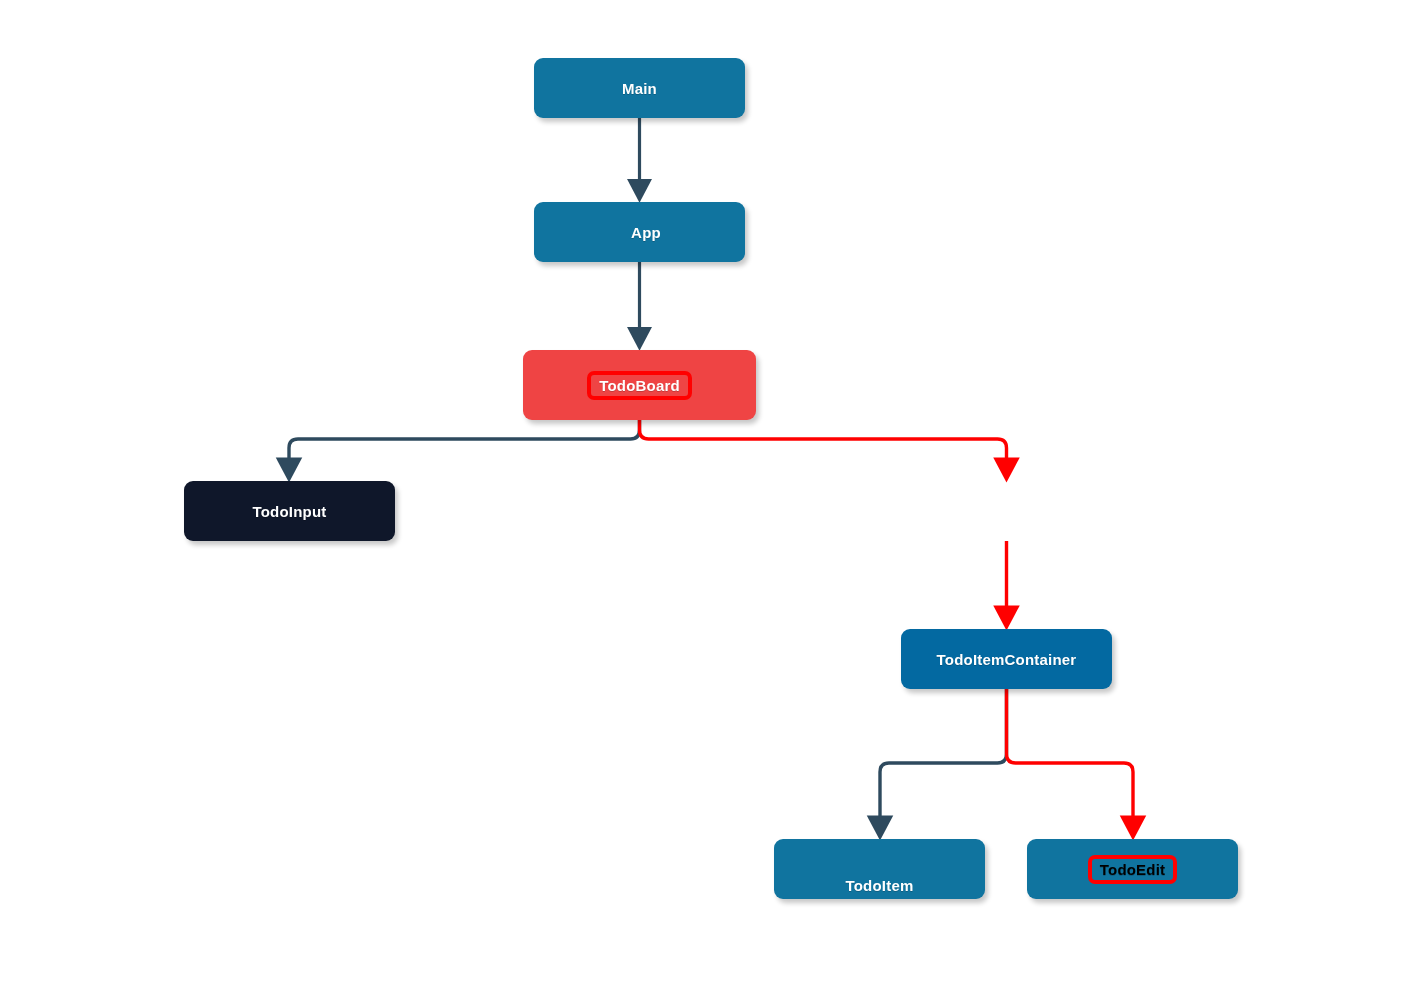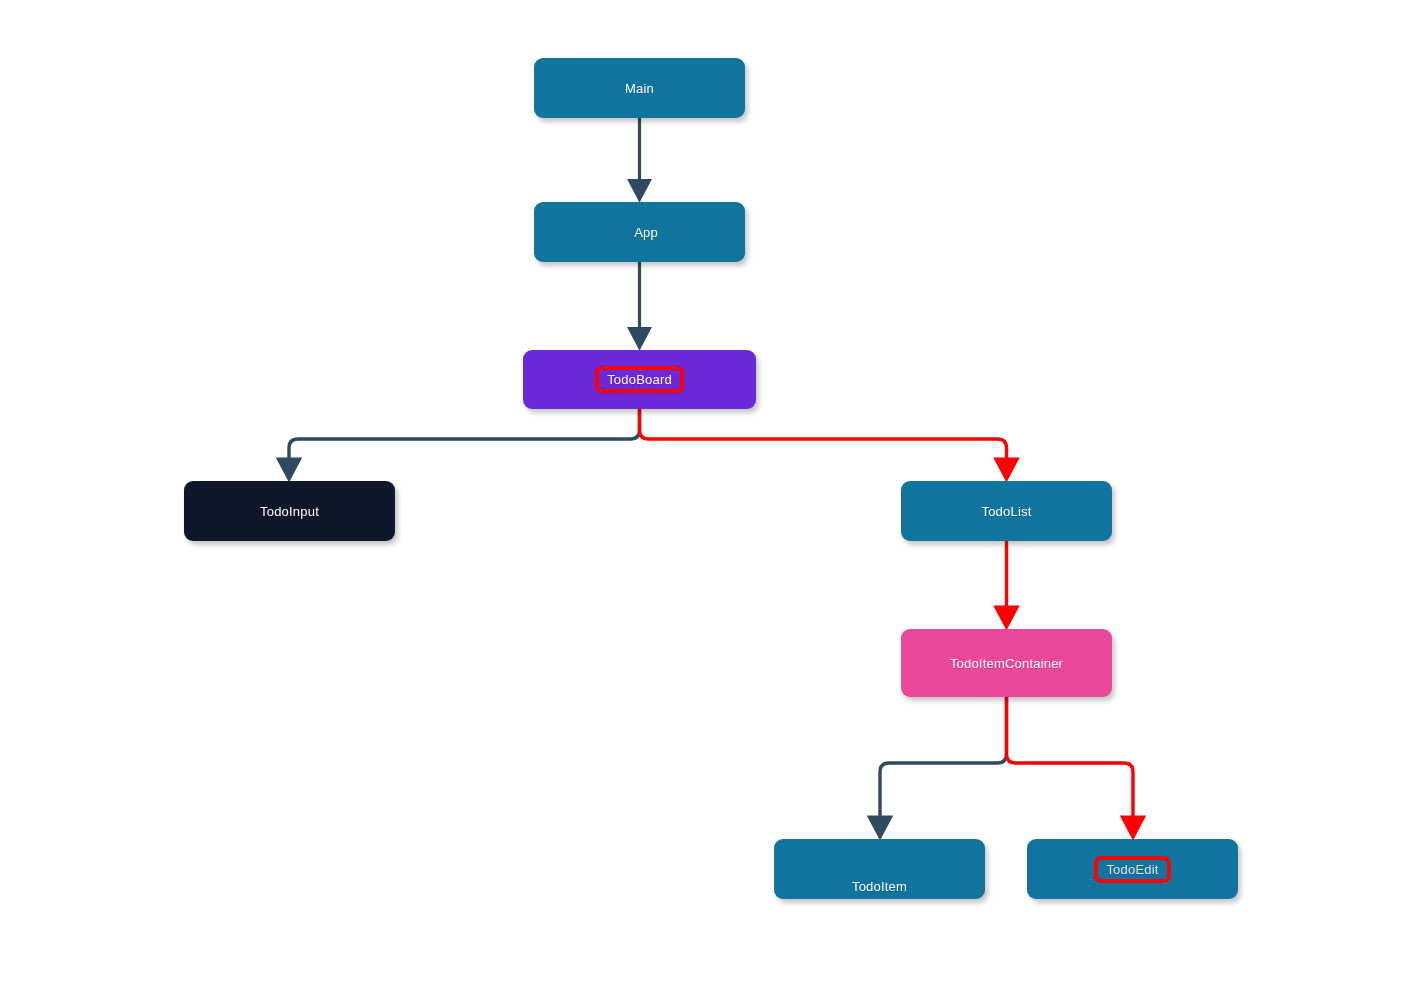--- a/index.html
+++ b/index.html
@@ -32,22 +32,22 @@
     box-sizing: border-box;
     background: #10749F;
     border-radius: 9px;
     display: flex;
     align-items: center;
     justify-content: center;
     box-shadow: 3px 4px 5px rgba(0,0,0,0.22);
   }
   .node-label {
     color: #ffffff;
-    font-size: 13px;
-    font-weight: normal;
+    font-size: 15px;
+    font-weight: bold;
     letter-spacing: 0.2px;
     line-height: 1;
     white-space: nowrap;
     text-shadow: 0 1px 0 rgba(0,0,0,0.18);
     padding: 6px 9px;
     border-radius: 5px;
     box-sizing: border-box;
   }
   .node-label.highlighted {
     border: 4px solid #FF0000;
@@ -86,37 +86,34 @@
   </svg>
 
   <div class="node" style="left: 534px; top: 58px; width: 211px; height: 60px; background: rgb(16, 116, 159);">
     <span class="node-label" style="color: rgb(255, 255, 255);">Main</span>
   </div>
 
   <div class="node" style="left: 534px; top: 202px; width: 211px; height: 60px; background: rgb(16, 116, 159); padding-left: 13px;">
     <span class="node-label" style="color: rgb(255, 255, 255);">App</span>
   </div>
 
-  <div class="node" style="left: 523px; top: 350px; width: 233px; height: 59px; background: #6d28d9;">
+  <div class="node" style="left: 523px; top: 350px; width: 233px; height: 70px; background: #ef4444;">
     <span class="node-label highlighted" style="color: rgb(255, 255, 255); border-color: rgb(255, 0, 0);">TodoBoard</span>
   </div>
 
   <div class="node" style="left: 184px; top: 481px; width: 211px; height: 60px; background: #0f172a;">
     <span class="node-label" style="color: rgb(255, 255, 255);">TodoInput</span>
   </div>
 
-  <div class="node" style="left: 901px; top: 481px; width: 211px; height: 60px; background: rgb(16, 116, 159);">
-    <span class="node-label" style="color: rgb(255, 255, 255);">TodoList</span>
-  </div>
 
-  <div class="node" style="left: 901px; top: 629px; width: 211px; height: 68px; background: #ec4899;">
+  <div class="node" style="left: 901px; top: 629px; width: 211px; height: 60px; background: #0369a1;">
     <span class="node-label" style="color: rgb(255, 255, 255);">TodoItemContainer</span>
   </div>
 
   <div class="node" style="left: 774px; top: 839px; width: 211px; height: 60px; background: rgb(16, 116, 159); align-items: flex-end;">
     <span class="node-label" style="color: rgb(255, 255, 255);">TodoItem</span>
   </div>
 
   <div class="node" style="left: 1027px; top: 839px; width: 211px; height: 60px; background: rgb(16, 116, 159);">
-    <span class="node-label highlighted" style="color: #e5e5e5; border-color: rgb(255, 0, 0);">TodoEdit</span>
+    <span class="node-label highlighted" style="color: #000000; border-color: rgb(255, 0, 0);">TodoEdit</span>
   </div>
 
 </div>
 
 </body></html>

